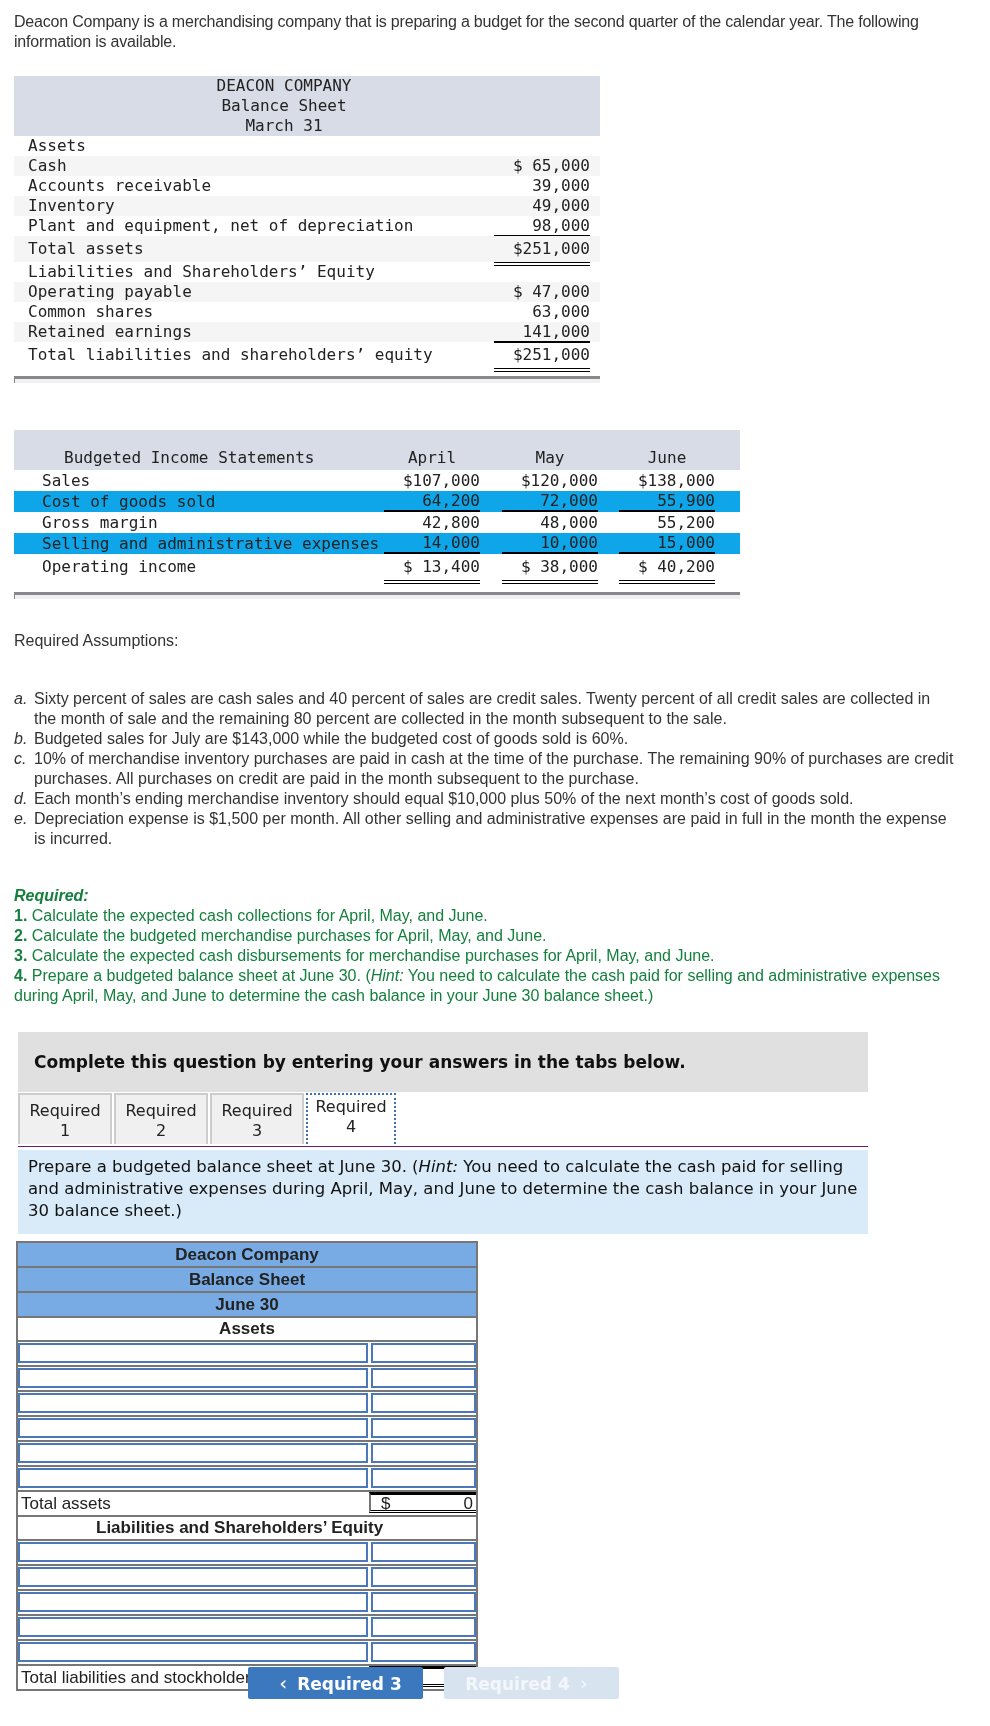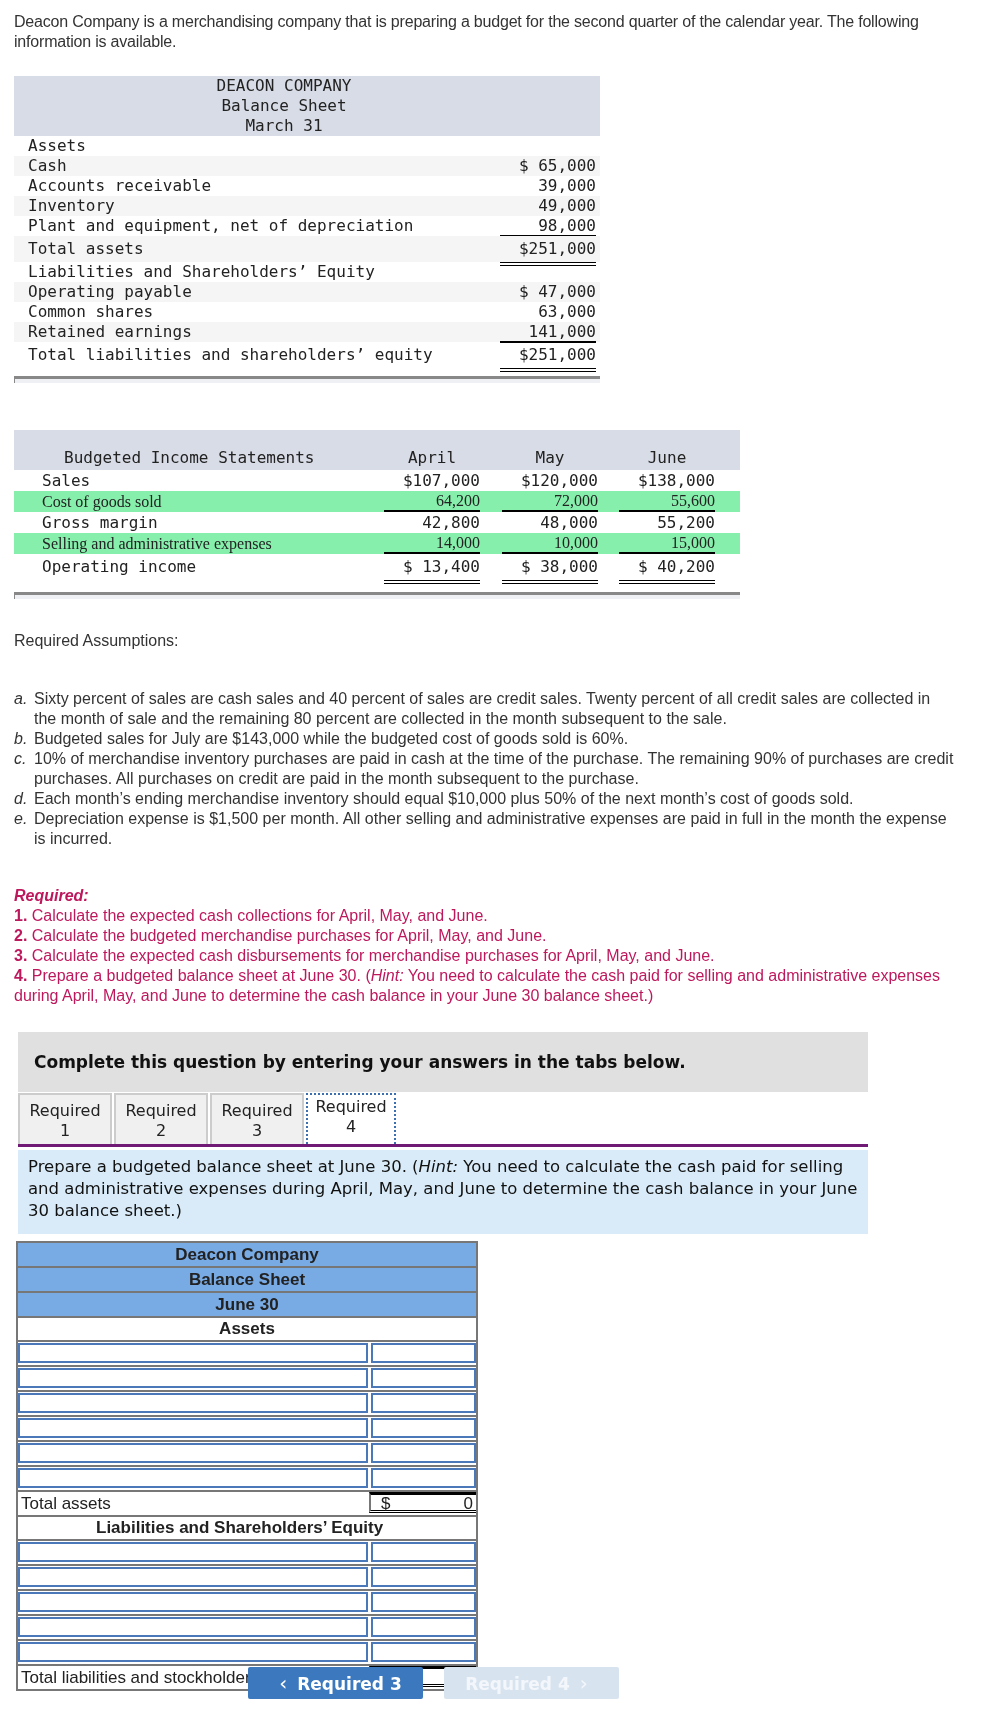--- a/index.html
+++ b/index.html
@@ -7,52 +7,52 @@
   .intro { position:absolute; left:14px; top:12px; width:960px; font-size:16px; line-height:20px; color:#333; letter-spacing:-0.2px; }
   .mono { font-family:"DejaVu Sans Mono", monospace; font-size:16px; color:#222; }
 
   
   .bs { position:absolute; left:14px; top:76px; width:586px; }
   .bs-head { background:#d8dce6; height:60px; width:586px; text-align:center; padding-top:0px; box-sizing:border-box; }
   .bs-head div { line-height:20px; width:540px; }
   .bs-row { height:20px; line-height:20px; position:relative; }
   .bs-row.shade { background:#f5f5f5; }
   .bs-row .lbl { position:absolute; left:14px; }
-  .bs-row .val { position:absolute; right:4px; text-align:right; }
+  .bs-row .val { position:absolute; right:10px; text-align:right; }
   .bs-row .val.ul { border-bottom:2px solid #000; width:96px; line-height:19px; }
   .bs-row .val.dul { border-bottom:4px double #000; width:96px; }
   .bs-row.tall { height:26px; line-height:26px; }
   .bs-foot { height:4px; border-top:3px solid #888; background:#eef0f4; margin-top:8px; border-left:1px solid #888; }
 
   
   .is { position:absolute; left:14px; top:430px; width:726px; }
   .is-head { background:#d8dce6; height:40px; position:relative; }
   .is-row { height:21px; line-height:21px; position:relative; }
-  .is-row.shade { background:#86efac;font-family:Liberation Serif, serif; }
+  .is-row.shade { background:#0ea5e9; }
   .is-row.tall { height:28px; line-height:26px; }
   .is-c { position:absolute; text-align:right; width:96px; }
   .is-c.c1 { left:370px; }
   .is-c.c2 { left:488px; }
   .is-c.c3 { left:605px; }
   .is-c.ul { border-bottom:2px solid #000; line-height:19px; }
   .is-c.dul { border-bottom:4px double #000; }
   .is-head .is-c { top:18px; text-align:center; }
   .is-lbl { position:absolute; left:28px; }
   .is-foot { height:4px; border-top:3px solid #888; background:#eef0f4; margin-top:10px; border-left:1px solid #888; }
 
   .section-title { position:absolute; left:14px; top:632px; font-size:16px; color:#333; }
   .assume { position:absolute; left:14px; top:689px; width:940px; font-size:16px; line-height:20px; color:#333; margin:0; padding:0; list-style:none; }
   .assume li { position:relative; padding-left:20px; }
   .assume li .mark { position:absolute; left:0; font-style:italic; }
-  .req { position:absolute; left:14px; top:886px; width:940px; font-size:16px; line-height:20px; color:#be185d; }
+  .req { position:absolute; left:14px; top:886px; width:940px; font-size:16px; line-height:20px; color:#15803d; }
   .req .rt { font-weight:bold; font-style:italic; }
   .req b { font-weight:bold; }
 
   .instr { position:absolute; left:18px; top:1032px; width:850px; height:60px; background:#e0e0e0; font-family:"DejaVu Sans", sans-serif; font-weight:bold; font-size:17px; line-height:60px; box-sizing:border-box; padding-left:16px; color:#111; }
-  .tabs { position:absolute; left:18px; top:1093px; height:54px; width:850px; border-bottom:3px solid #701a75; box-sizing:border-box; }
+  .tabs { position:absolute; left:18px; top:1093px; height:54px; width:850px; border-bottom:1px solid #701a75; box-sizing:border-box; }
   .tab { position:absolute; top:0; height:51px; width:94px; background:#f0f0f0; border:2px solid #ccc; border-bottom:none; box-sizing:border-box; text-align:center; font-family:"DejaVu Sans", sans-serif; font-size:16px; line-height:20px; padding-top:6px; color:#222; cursor:pointer; }
   .tab.active { background:#fff; border:2px dotted #3b6fb0; border-bottom:none; padding-top:2px; }
   .prompt { position:absolute; left:18px; top:1150px; width:850px; height:84px; background:#d9ebf8; box-sizing:border-box; padding:6px 10px; font-family:"DejaVu Sans", sans-serif; font-size:16.5px; line-height:22px; color:#111; }
 
   .ans { position:absolute; left:16px; top:1241px; width:462px; border:2px solid #777; box-sizing:border-box; font-family:"Liberation Sans", sans-serif; }
   .ans-h { background:#78aae3; height:23px; line-height:23px; text-align:center; font-weight:bold; font-size:17px; border-bottom:2px solid #777; color:#222; }
   .ans-sub { background:#fff; height:22px; line-height:22px; text-align:center; font-weight:bold; font-size:17px; border-bottom:2px solid #777; color:#222; }
   .ans-sub.left { text-align:left; padding-left:78px; }
   .ans-row { height:23px; position:relative; border-bottom:0; }
   .ans-in { position:absolute; top:1px; height:20px; border:2px solid #4a78b8; box-sizing:border-box; background:#fff; }
@@ -138,21 +138,21 @@
   <div class="is-row">
     <span class="is-lbl">Sales</span>
     <span class="is-c c1">$107,000</span>
     <span class="is-c c2">$120,000</span>
     <span class="is-c c3">$138,000</span>
   </div>
   <div class="is-row shade">
     <span class="is-lbl">Cost of goods sold</span>
     <span class="is-c c1 ul">64,200</span>
     <span class="is-c c2 ul">72,000</span>
-    <span class="is-c c3 ul">55,600</span>
+    <span class="is-c c3 ul">55,900</span>
   </div>
   <div class="is-row">
     <span class="is-lbl">Gross margin</span>
     <span class="is-c c1">42,800</span>
     <span class="is-c c2">48,000</span>
     <span class="is-c c3">55,200</span>
   </div>
   <div class="is-row shade">
     <span class="is-lbl">Selling and administrative expenses</span>
     <span class="is-c c1 ul">14,000</span>

